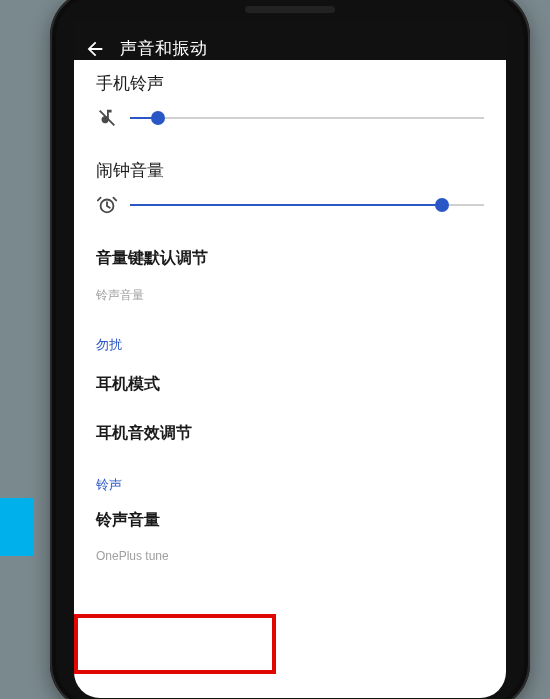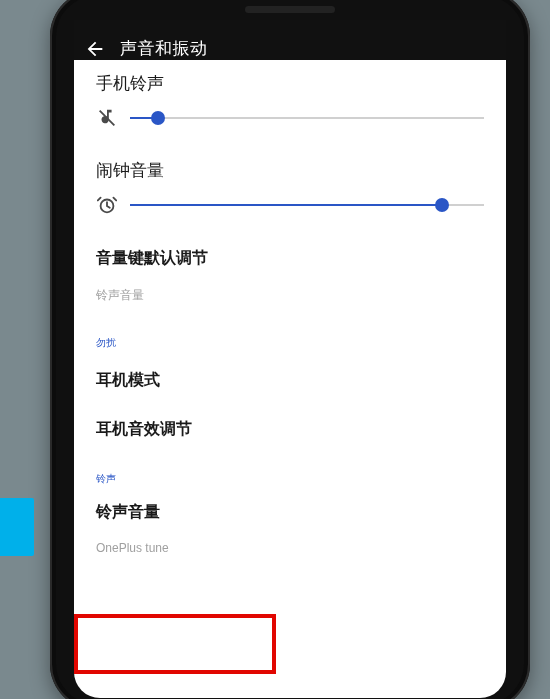--- a/index.html
+++ b/index.html
@@ -69,21 +69,21 @@
     position: absolute; left: 0; top: 50%; transform: translateY(-50%);
     height: 2px; background: #2a56c6;
   }
   .thumb {
     position: absolute; top: 50%; transform: translate(-50%, -50%);
     width: 14px; height: 14px; border-radius: 50%; background: #2a56c6;
   }
 
   .section-header {
     padding: 18px 22px 6px 22px;
-    font-size: 10px;
+    font-size: 13px;
     color: #2a56c6;
     filter: blur(0.4px);
   }
 
   .item { padding: 14px 22px; }
   .item .label { font-size: 16px; font-weight: bold; }
 
   .edge-tab {
     position: absolute; left: 0; top: 498px;
     width: 34px; height: 58px;

